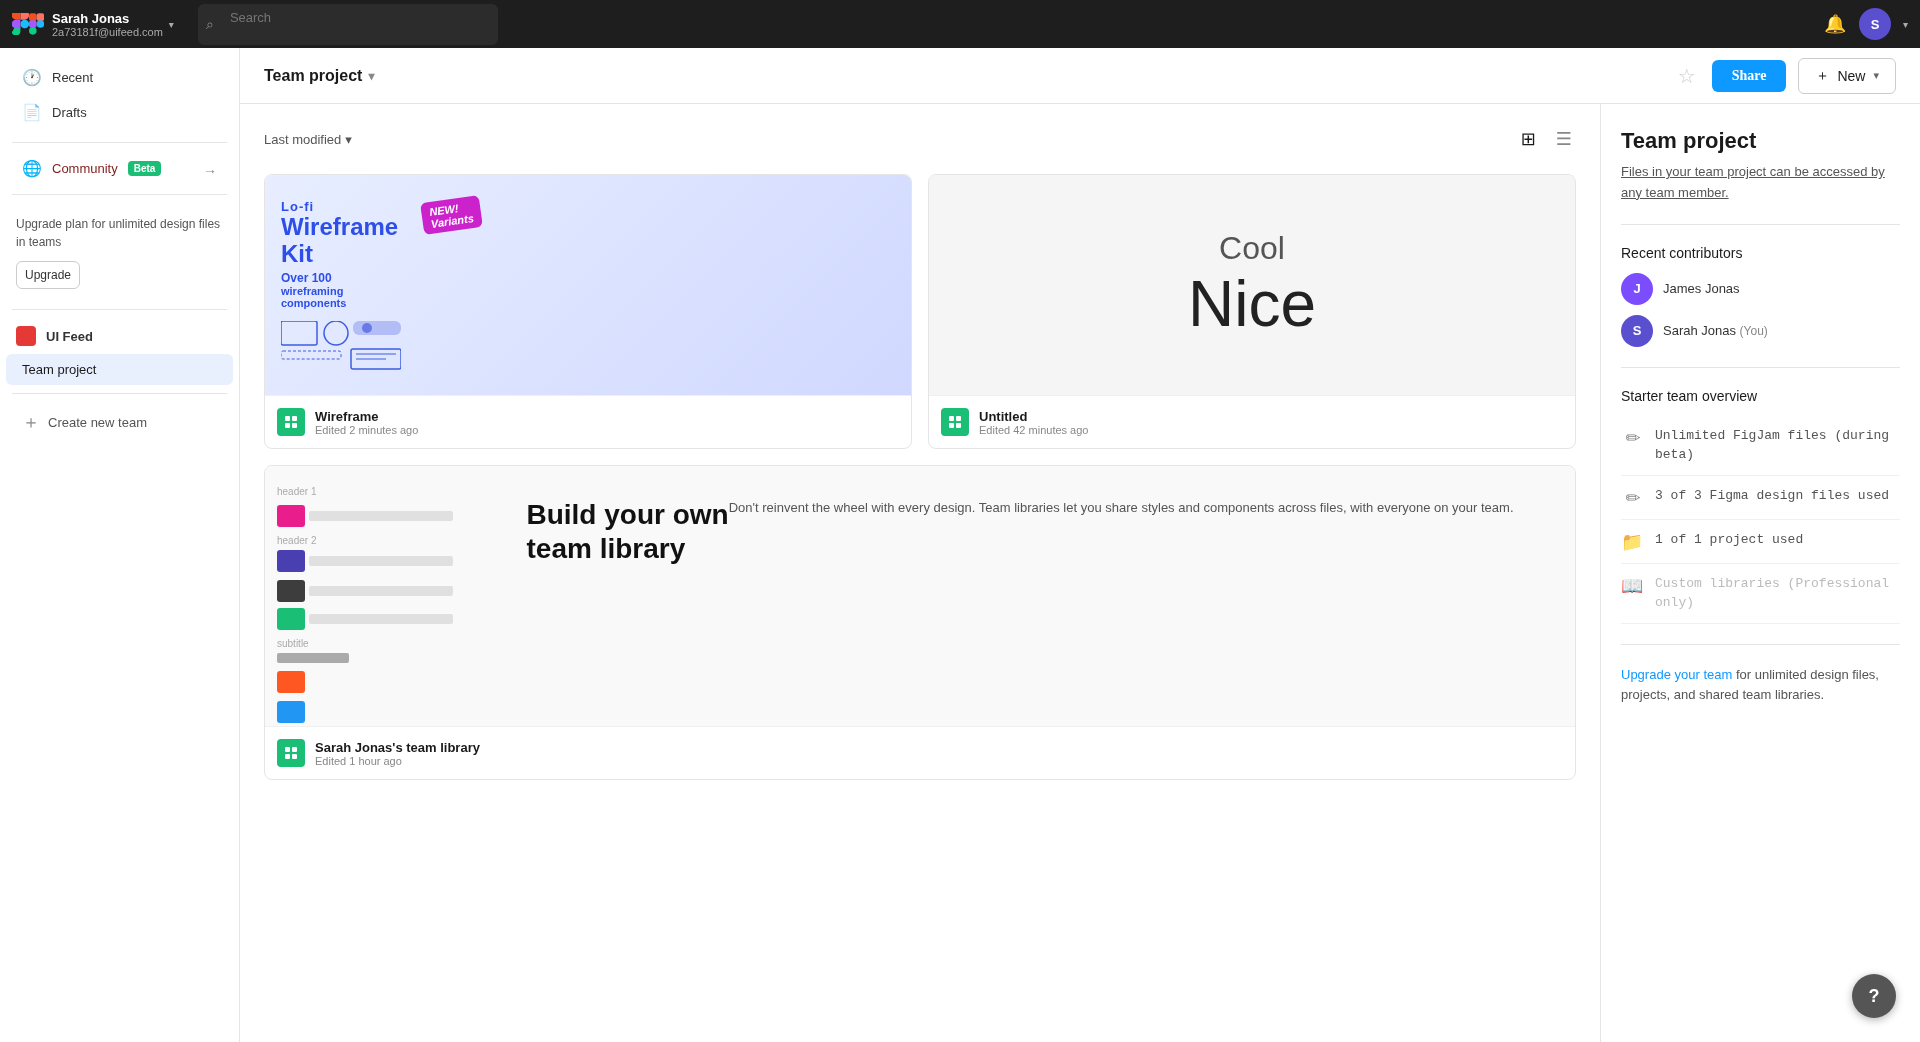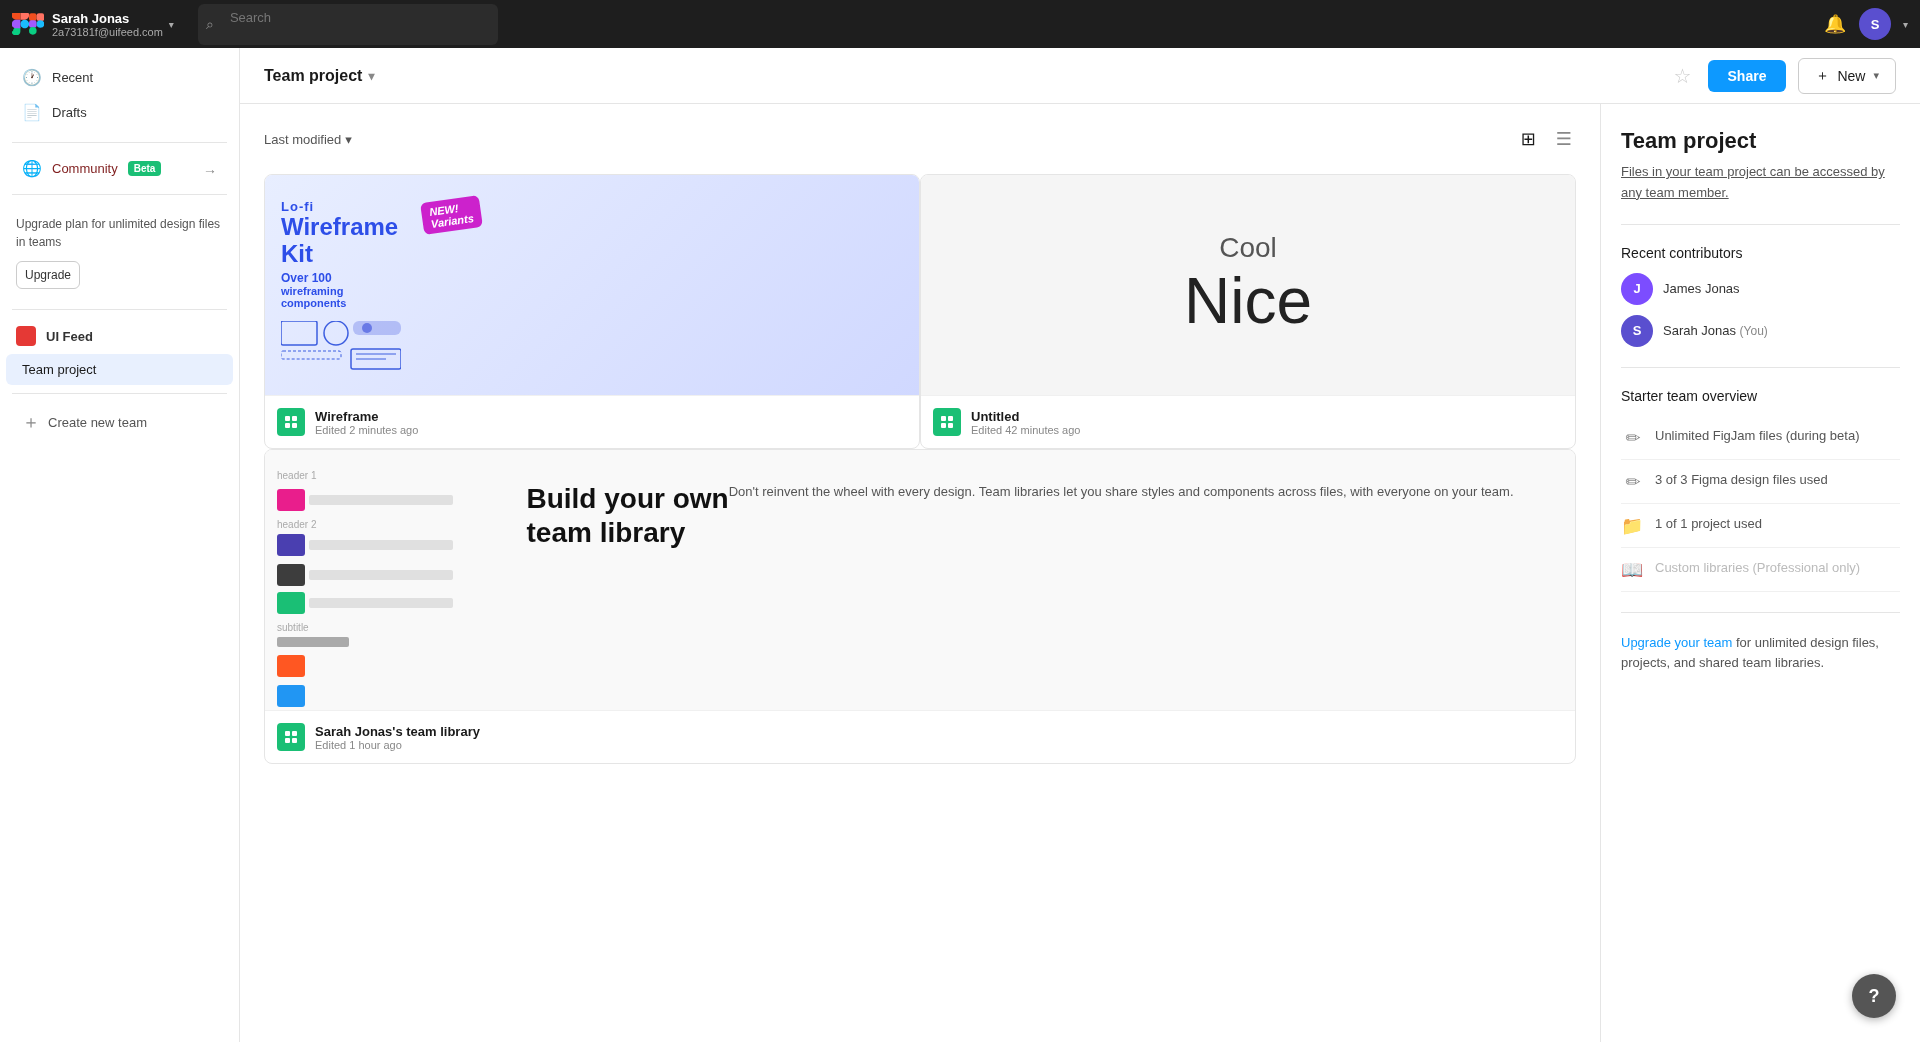--- a/index.html
+++ b/index.html
@@ -46,66 +46,66 @@
 
     
     .main { flex: 1; display: flex; flex-direction: column; overflow: hidden; }
 
     
     .main-header { height: 56px; border-bottom: 1px solid #e5e5e5; display: flex; align-items: center; padding: 0 24px; gap: 12px; flex-shrink: 0; }
     .project-title { font-size: 16px; font-weight: 600; color: #1a1a1a; display: flex; align-items: center; gap: 6px; cursor: pointer; }
     .project-chevron { color: #888; font-size: 12px; }
     .header-spacer { flex: 1; }
     .star-btn { background: none; border: none; font-size: 20px; color: #ccc; cursor: pointer; padding: 4px; }
-    .share-btn { background: #0d99ff; color: #fff; border: none; border-radius: 6px; padding: 8px 20px; font-size: 14px; font-weight: 600; cursor: pointer; }
+    .share-btn { background: #0d99ff; color: #fff; border: none; border-radius: 6px; padding: 8px 20px; font-size: 14px; font-weight: 600; cursor: pointer; font-family: Liberation Serif, serif; }
     .new-btn { background: #fff; border: 1.5px solid #ccc; border-radius: 6px; padding: 8px 16px; font-size: 14px; font-weight: 500; cursor: pointer; display: flex; align-items: center; gap: 8px; color: #1a1a1a; }
     .new-chevron { font-size: 11px; color: #666; }
 
     
     .main-body { display: flex; flex: 1; overflow: hidden; }
     .content-area { flex: 1; padding: 20px 24px; overflow-y: auto; }
     .content-toolbar { display: flex; align-items: center; gap: 12px; margin-bottom: 20px; }
     .sort-btn { background: none; border: none; font-size: 13px; color: #555; cursor: pointer; display: flex; align-items: center; gap: 4px; }
     .toolbar-spacer { flex: 1; }
     .view-grid-btn, .view-list-btn { background: none; border: none; font-size: 18px; cursor: pointer; color: #888; padding: 4px; border-radius: 4px; }
     .view-grid-btn.active { color: #1a1a1a; }
 
     
-    .files-grid { display: grid; grid-template-columns: 1fr 1fr; }
+    .files-grid { display: grid; grid-template-columns: 1fr 1fr; gap: 16px; }
     .file-card { border: 1px solid #e5e5e5; border-radius: 8px; overflow: hidden; cursor: pointer; background: #fff; }
     .file-thumbnail { height: 220px; overflow: hidden; position: relative; }
     .file-thumb-wireframe { background: linear-gradient(135deg, #e8eeff 0%, #d0d8ff 100%); height: 100%; display: flex; align-items: center; justify-content: center; }
     .file-thumb-untitled { background: #f5f5f5; height: 100%; display: flex; flex-direction: column; align-items: center; justify-content: center; }
     .file-thumb-library { background: #f9f9f9; height: 100%; display: flex; align-items: center; justify-content: center; overflow: hidden; }
     .file-info { display: flex; align-items: center; gap: 10px; padding: 12px; border-top: 1px solid #f0f0f0; }
     .file-icon { width: 28px; height: 28px; background: #1abf75; border-radius: 4px; display: flex; align-items: center; justify-content: center; color: #fff; font-size: 12px; flex-shrink: 0; }
     .file-name { font-size: 13px; font-weight: 600; color: #1a1a1a; }
     .file-modified { font-size: 11px; color: #888; }
     .file-full { grid-column: span 2; }
     .wf-row { display: flex; align-items: flex-start; gap: 8px; }
     
-    .untitled-cool { font-size: 28px; color: #555; }
+    .untitled-cool { font-size: 32px; color: #555; }
     .untitled-nice { font-size: 64px; color: #222; font-weight: 300; }
 
     
     .right-panel { width: 320px; border-left: 1px solid #e5e5e5; padding: 24px 20px; overflow-y: auto; flex-shrink: 0; }
     .panel-title { font-size: 22px; font-weight: 700; color: #1a1a1a; margin-bottom: 8px; }
     .panel-desc { font-size: 13px; color: #555; line-height: 1.6; text-decoration: underline; }
     .panel-divider { height: 1px; background: #e5e5e5; margin: 20px 0; }
     .panel-section-title { font-size: 14px; font-weight: 400; color: #1a1a1a; margin-bottom: 12px; }
     .contributor { display: flex; align-items: center; gap: 10px; margin-bottom: 10px; }
     .contrib-avatar { width: 32px; height: 32px; border-radius: 50%; display: flex; align-items: center; justify-content: center; font-size: 13px; font-weight: 700; color: #fff; flex-shrink: 0; }
     .contrib-avatar.james { background: #7c4dff; }
     .contrib-avatar.sarah { background: #5a4fcf; }
     .contrib-name { font-size: 13px; color: #333; }
     .contrib-you { color: #888; font-size: 12px; }
     .starter-item { display: flex; align-items: flex-start; gap: 10px; padding: 10px 0; border-bottom: 1px solid #f0f0f0; }
     .starter-item:last-child { border-bottom: none; }
     .starter-icon { font-size: 18px; color: #888; width: 24px; text-align: center; flex-shrink: 0; margin-top: 1px; }
-    .starter-text { font-size: 13px; color: #555; line-height: 1.5; }
+    .starter-text { font-size: 13px; color: #555; line-height: 1.5; font-family: Liberation Mono, monospace; }
     .starter-text.disabled { color: #bbb; }
     .upgrade-link { color: #0d99ff; font-size: 13px; cursor: pointer; text-decoration: none; }
     .upgrade-team-text { font-size: 13px; color: #555; line-height: 1.6; }
 
     
     .help-btn { position: fixed; bottom: 24px; right: 24px; width: 44px; height: 44px; background: #555; border-radius: 50%; display: flex; align-items: center; justify-content: center; color: #fff; font-size: 18px; font-weight: 700; cursor: pointer; border: none; box-shadow: 0 2px 8px rgba(0,0,0,0.3); }
   </style>
 </head>
 <body>
 

